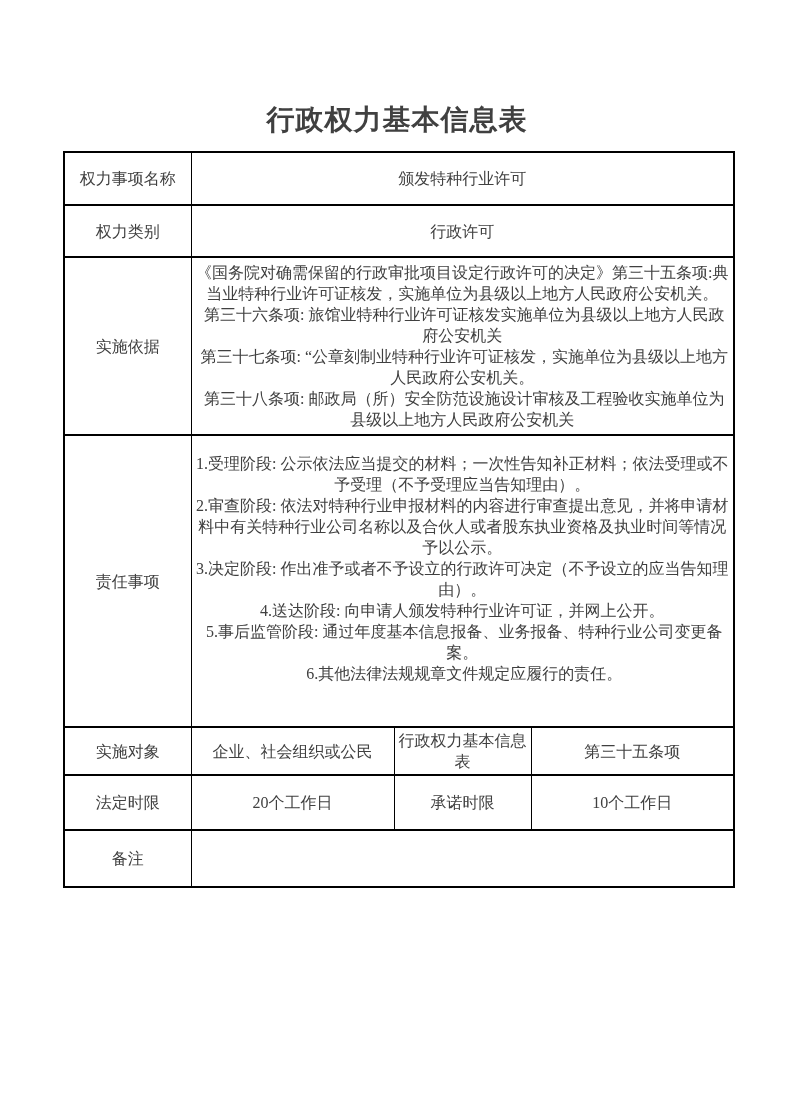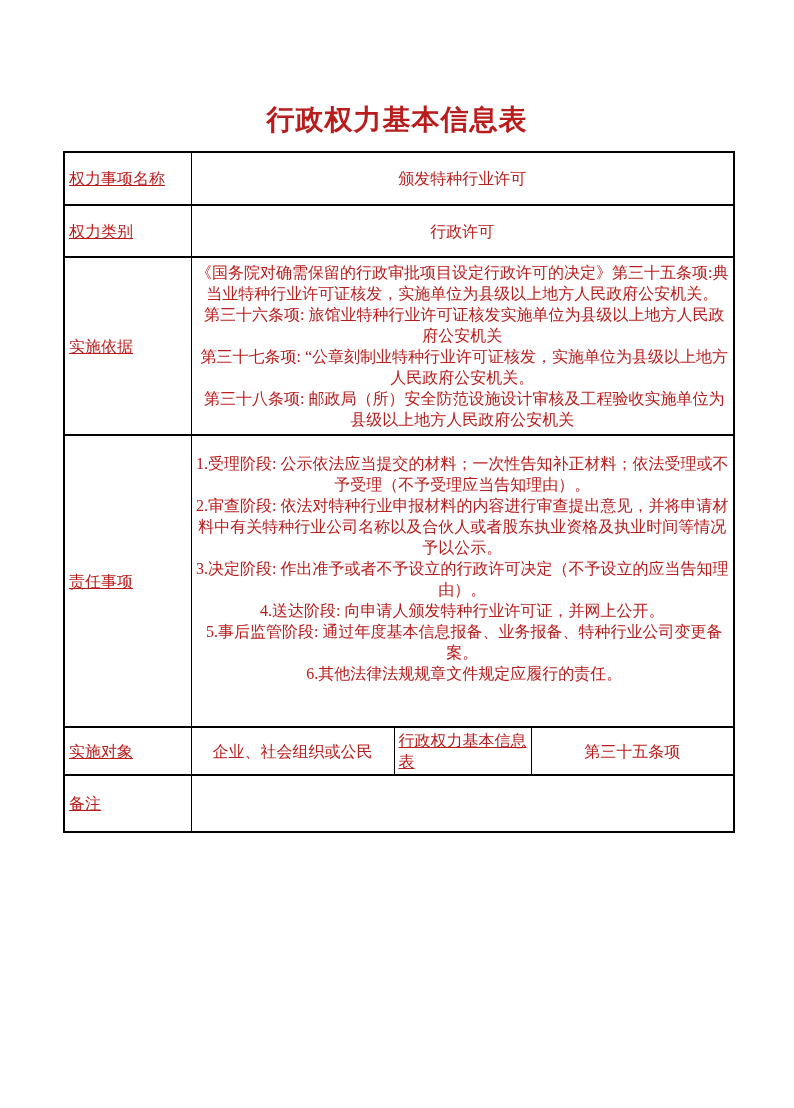--- a/index.html
+++ b/index.html
@@ -2,21 +2,21 @@
 <html><head>
 <meta charset="utf-8">
 <style>
   * { margin: 0; padding: 0; box-sizing: border-box; }
   html, body { background: #888; }
   .page {
     width: 794px;
     height: 1108px;
     margin: 0 auto;
     background: #ffffff;
-    color: #b91c1c;
+    color: #404040;
     font-family: "Liberation Serif", "DejaVu Serif", serif;
     position: relative;
     overflow: hidden;
   }
   .doc-title {
     padding-top: 102px;
     text-align: center;
     font-size: 28px;
     line-height: 36px;
     font-weight: bold;
@@ -34,22 +34,21 @@
     border-left: 1px solid #000;
     border-right: 1px solid #000;
     border-top: 2px solid #000;
     border-bottom: 2px solid #000;
     font-size: 16px;
     line-height: 21px;
     vertical-align: middle;
     padding: 2px 4px;
   }
   td.cell-label {
-    text-align: left;
-    text-decoration: underline;
+    text-align: center;
   }
   td.cell-center {
     text-align: center;
   }
   td.cell-longtext {
     text-align: center;
     white-space: pre-wrap;
     padding: 4px 7px 4px 6px;
     vertical-align: middle;
   }
@@ -113,20 +112,26 @@
 
 
       <tr class="r-h6">
         <td class="cell-label">实施对象</td>
         <td class="cell-center">企业、社会组织或公民</td>
         <td class="cell-label">行政权力基本信息表</td>
         <td class="cell-center">第三十五条项</td>
       </tr>
 
 
+      <tr class="r-h8">
+        <td class="cell-label">法定时限</td>
+        <td class="cell-center">20个工作日</td>
+        <td class="cell-label">承诺时限</td>
+        <td class="cell-center">10个工作日</td>
+      </tr>
 
       <tr class="r-h9">
         <td class="cell-label">备注</td>
         <td class="cell-longtext" colspan="3"></td>
       </tr>
 
     </tbody>
   </table>
 
 </div>

